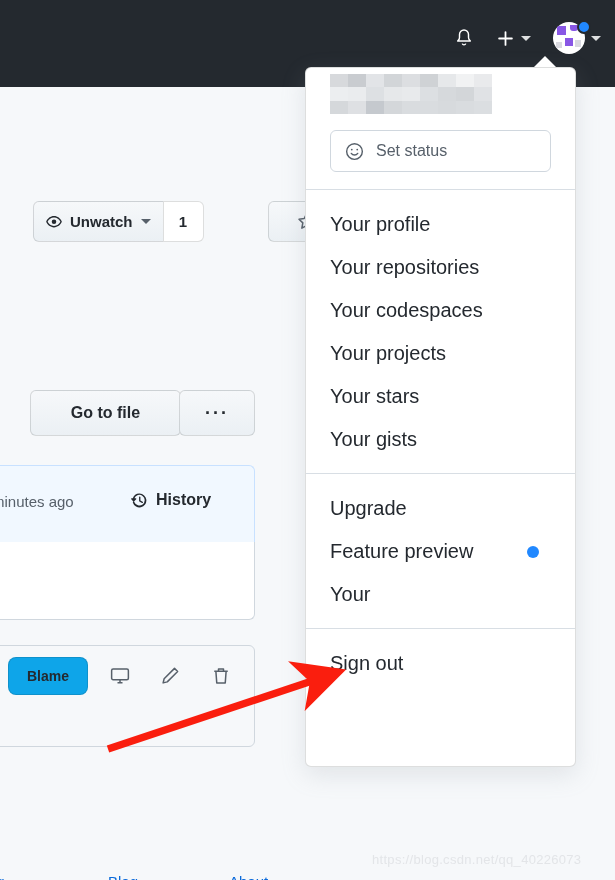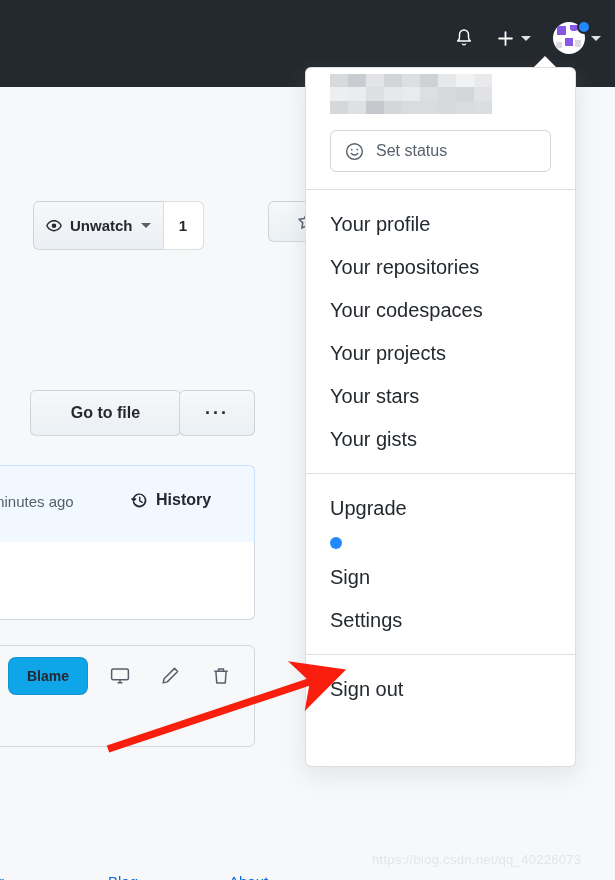--- a/index.html
+++ b/index.html
@@ -59,21 +59,21 @@
     background:linear-gradient(180deg,#f6f8fa,#ebf0f4);
     border:1px solid rgba(27,31,36,.15);
     border-radius:6px;
     font-size:14px;font-weight:600;color:#24292f;
     display:flex;align-items:center;justify-content:center;
     cursor:pointer;white-space:nowrap;
   }
 
   
   .watch-group{
-    position:absolute;left:33px;top:114px;height:49px;display:flex;align-items:stretch;
+    position:absolute;left:33px;top:114px;height:41px;display:flex;align-items:stretch;
   }
   .watch-main{
     box-sizing:border-box;
     background:linear-gradient(180deg,#f6f8fa,#ebf0f4);
     border:1px solid rgba(27,31,36,.15);
     border-right:none;border-radius:6px 0 0 6px;
     display:flex;align-items:center;gap:8px;padding:0 12px;
     font-size:15px;font-weight:600;color:#24292f;cursor:pointer;
   }
   .watch-count{
@@ -351,27 +351,25 @@
       </div>
     </div>
 
     <div class="dd-sep" style="margin:0"></div>
 
     <div class="dd-group">
       <div class="dd-item">
         <span>Upgrade</span>
       </div>
       <div class="dd-item">
+        <span>Feature preview</span>
         <span class="blue-dot"></span>
       </div>
       <div class="dd-item">
-        <span>Sign</span>
-      </div>
-      <div class="dd-item">
-        <span>Settings</span>
+        <span>Your</span>
       </div>
     </div>
 
     <div class="dd-sep" style="margin:0"></div>
 
     <div class="dd-group">
       <div class="dd-item">
         <span>Sign out</span>
       </div>
     </div>

